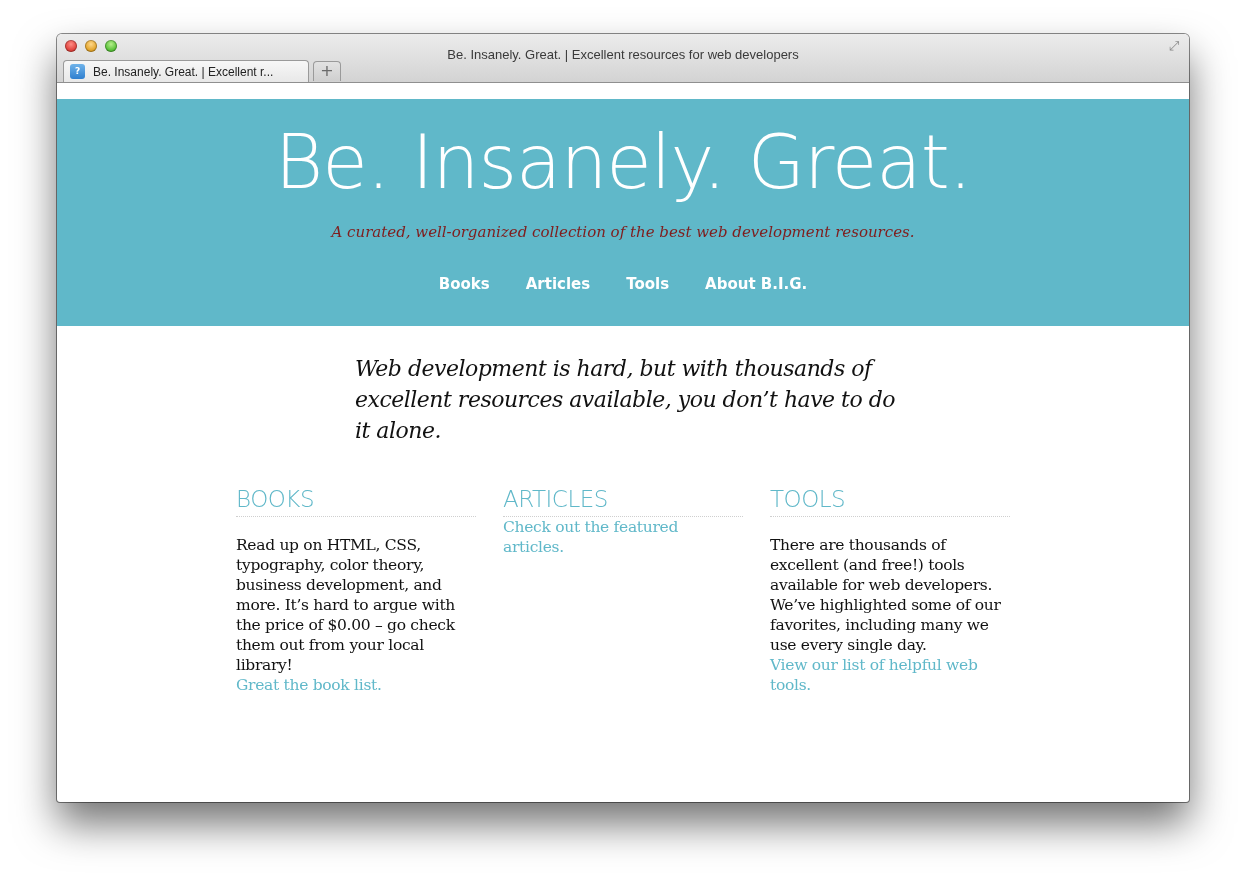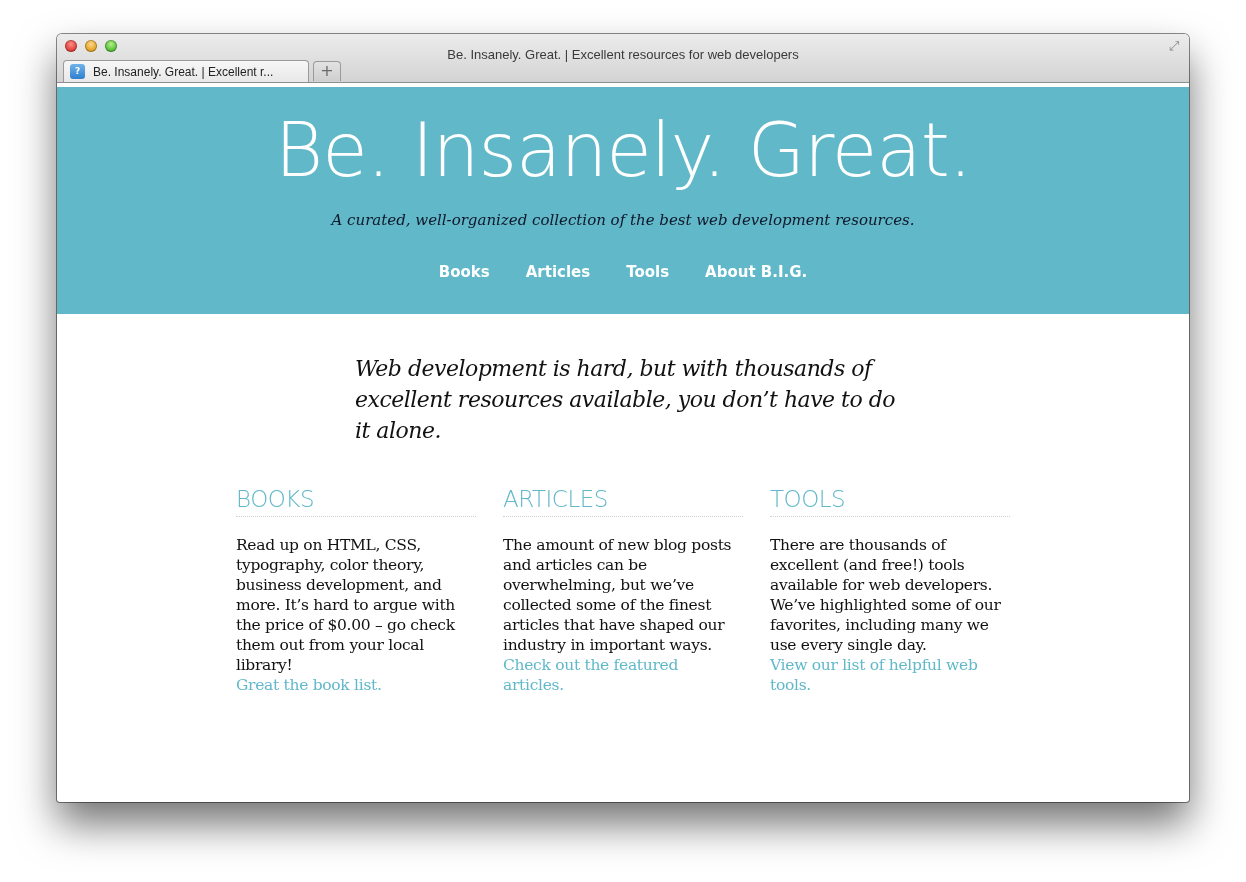--- a/index.html
+++ b/index.html
@@ -42,27 +42,27 @@
   .new-tab {
     position: absolute; left: 256px; top: 27px; width: 28px; height: 20px;
     background: linear-gradient(#e2e2e2, #cfcfcf); border: 1px solid #9a9a9a; border-bottom: none;
     border-radius: 4px 4px 0 0; box-sizing: border-box; text-align: center; color: #6a6a6a;
     font-size: 16px; line-height: 18px;
   }
   .header {
     background: #60b8c9; height: 227px; text-align: center; position: relative;
   }
   .site-title {
-    padding-top: 18px; margin: 4px; font-family: "DejaVu Sans", sans-serif; font-weight: 200;
+    padding-top: 18px; margin: 16px; font-family: "DejaVu Sans", sans-serif; font-weight: 200;
     font-size: 74px; letter-spacing: -1px; color: #ffffff; line-height: 90px;
     font-stretch: condensed;
   }
   .tagline {
     margin: 16px 0 0 0; font-family: "DejaVu Serif", serif; font-style: italic;
-    font-size: 15px; color: #0f172a;
+    font-size: 15px; color: #7f1d1d;
   }
   .nav { margin-top: 34px; display: flex; justify-content: center; gap: 36px; }
   .nav a {
     font-family: "DejaVu Sans", sans-serif; font-weight: bold; font-size: 15px; color: #ffffff; text-decoration: none;
   }
   .intro {
     position: absolute; left: 298px; top: 297px; width: 540px;
     font-family: "DejaVu Serif", serif; font-style: italic; font-size: 22px; line-height: 31px; color: #111;
     letter-spacing: -0.5px;
   }
@@ -114,21 +114,20 @@
   <p class="intro">Web development is hard, but with thousands of excellent resources available, you don’t have to do it alone.</p>
 
   <div class="columns">
     <div class="col">
       <h2>BOOKS</h2>
       <p>Read up on HTML, CSS, typography, color theory, business development, and more. It’s hard to argue with the price of $0.00 – go check them out from your local library!</p>
       <a href="#" class="more">Great the book list.</a>
     </div>
     <div class="col">
       <h2>ARTICLES</h2>
-      <p>The amount of new blog posts and articles can be overwhelming, but we’ve collected some of the finest articles that have shaped our industry in important ways.</p>
       <a href="#" class="more">Check out the featured articles.</a>
     </div>
     <div class="col">
       <h2>TOOLS</h2>
       <p>There are thousands of excellent (and free!) tools available for web developers. We’ve highlighted some of our favorites, including many we use every single day.</p>
       <a href="#" class="more">View our list of helpful web tools.</a>
     </div>
   </div>
 </div>
 

